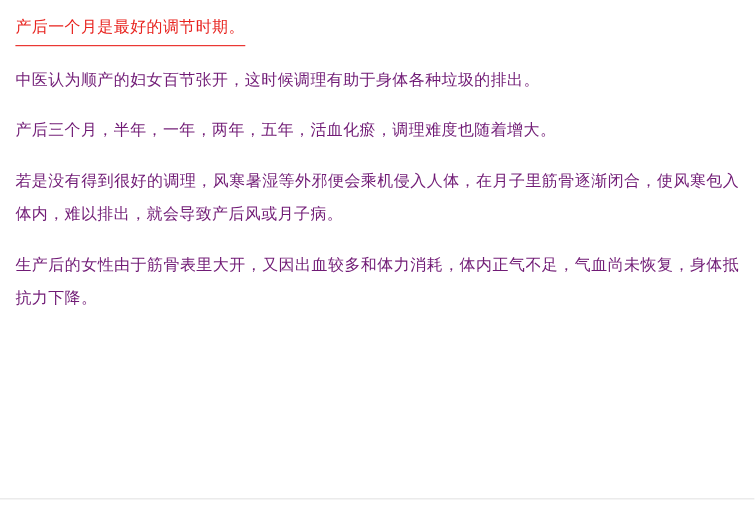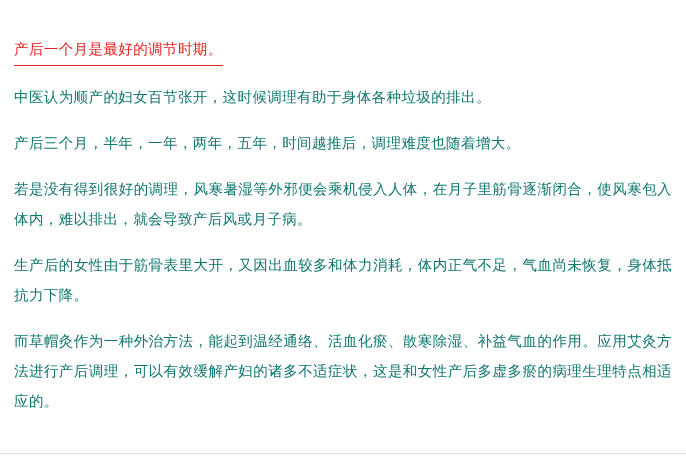--- a/index.html
+++ b/index.html
@@ -24,29 +24,28 @@
   }
   .para {
     font-size: 14.5px;
     line-height: 30px;
     color: #3a3a3a;
     margin: 0 0 16px 0;
     text-align: justify;
     letter-spacing: 0.4px;
   }
   .para.normal {
-    color: #0f766e;
+    color: #701a75;
   }
   .para.highlight {
     color: #e8231f;
     display: inline-block;
     border-bottom: 1.5px solid #e8231f;
     padding-bottom: 1px;
     margin-bottom: 14px;
-    margin-top: 24px;
   }
   .hl-wrap {
     margin: 0 0 2px 0;
   }
   .bottom-rule {
     position: absolute;
     left: 0;
     right: 0;
     bottom: 14px;
     height: 1px;
@@ -57,23 +56,22 @@
 <body>
 
 <div class="page">
 
   <div class="hl-wrap">
     <p class="para highlight">产后一个月是最好的调节时期。</p>
   </div>
 
   <p class="para normal">中医认为顺产的妇女百节张开，这时候调理有助于身体各种垃圾的排出。</p>
 
-  <p class="para normal">产后三个月，半年，一年，两年，五年，时间越推后，调理难度也随着增大。</p>
+  <p class="para normal">产后三个月，半年，一年，两年，五年，活血化瘀，调理难度也随着增大。</p>
 
 
   <p class="para normal">若是没有得到很好的调理，风寒暑湿等外邪便会乘机侵入人体，在月子里筋骨逐渐闭合，使风寒包入体内，难以排出，就会导致产后风或月子病。</p>
 
   <p class="para normal">生产后的女性由于筋骨表里大开，又因出血较多和体力消耗，体内正气不足，气血尚未恢复，身体抵抗力下降。</p>
 
-  <p class="para normal">而草帽灸作为一种外治方法，能起到温经通络、活血化瘀、散寒除湿、补益气血的作用。应用艾灸方法进行产后调理，可以有效缓解产妇的诸多不适症状，这是和女性产后多虚多瘀的病理生理特点相适应的。</p>
 
   <div class="bottom-rule"></div>
 </div>
 
 </body></html>

